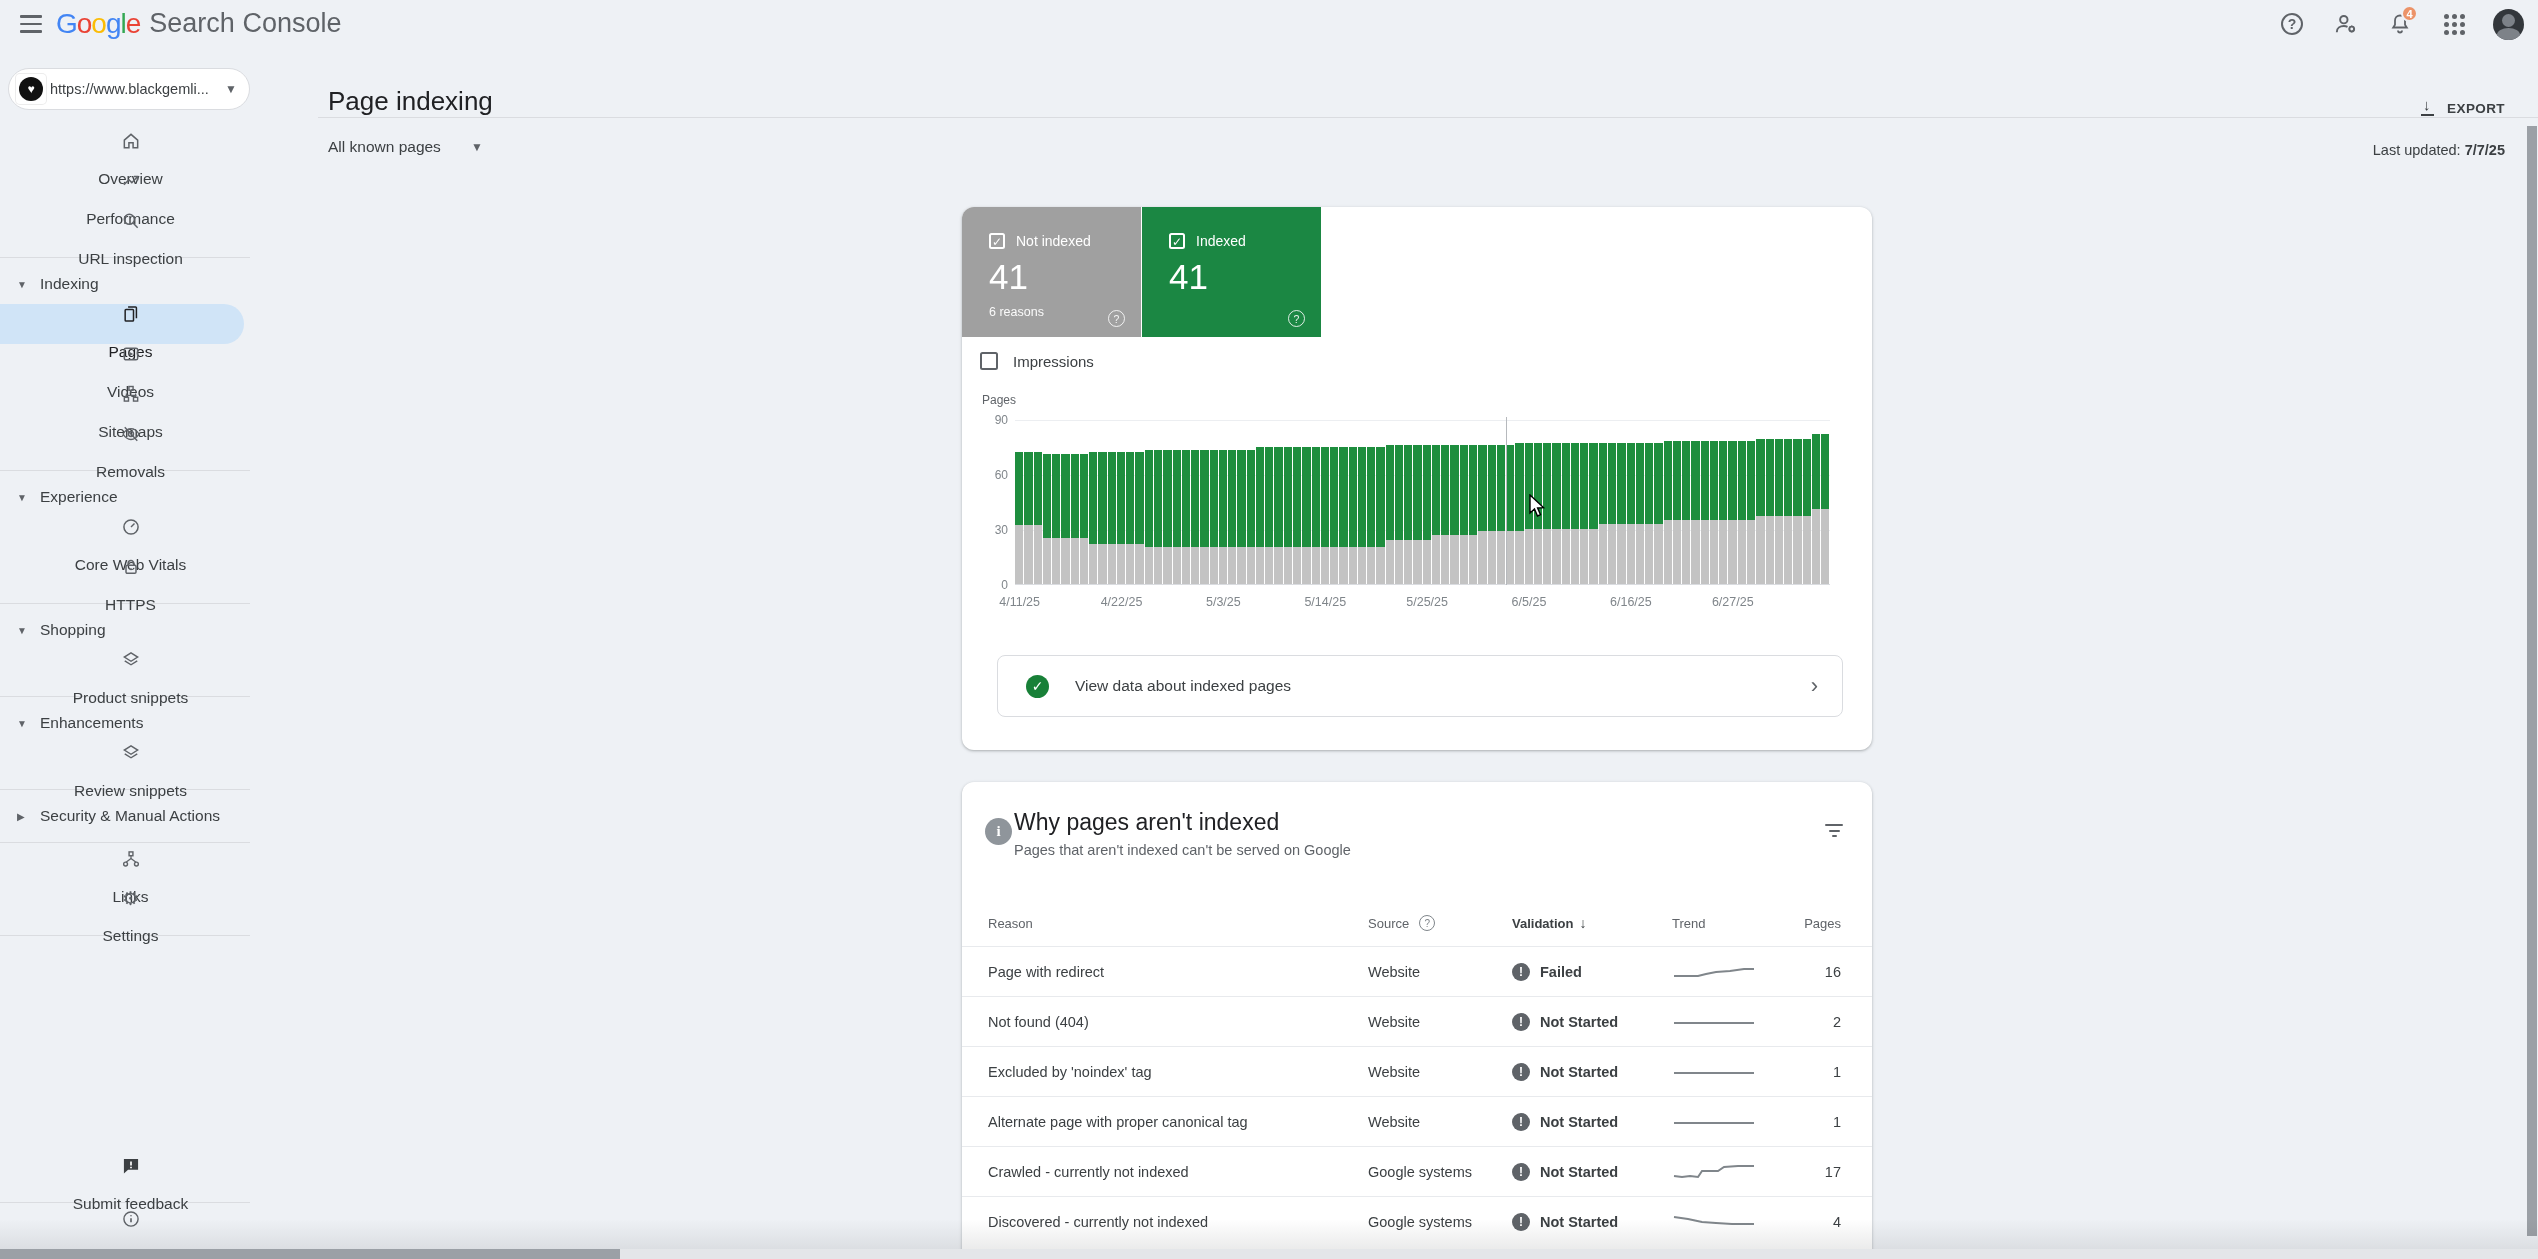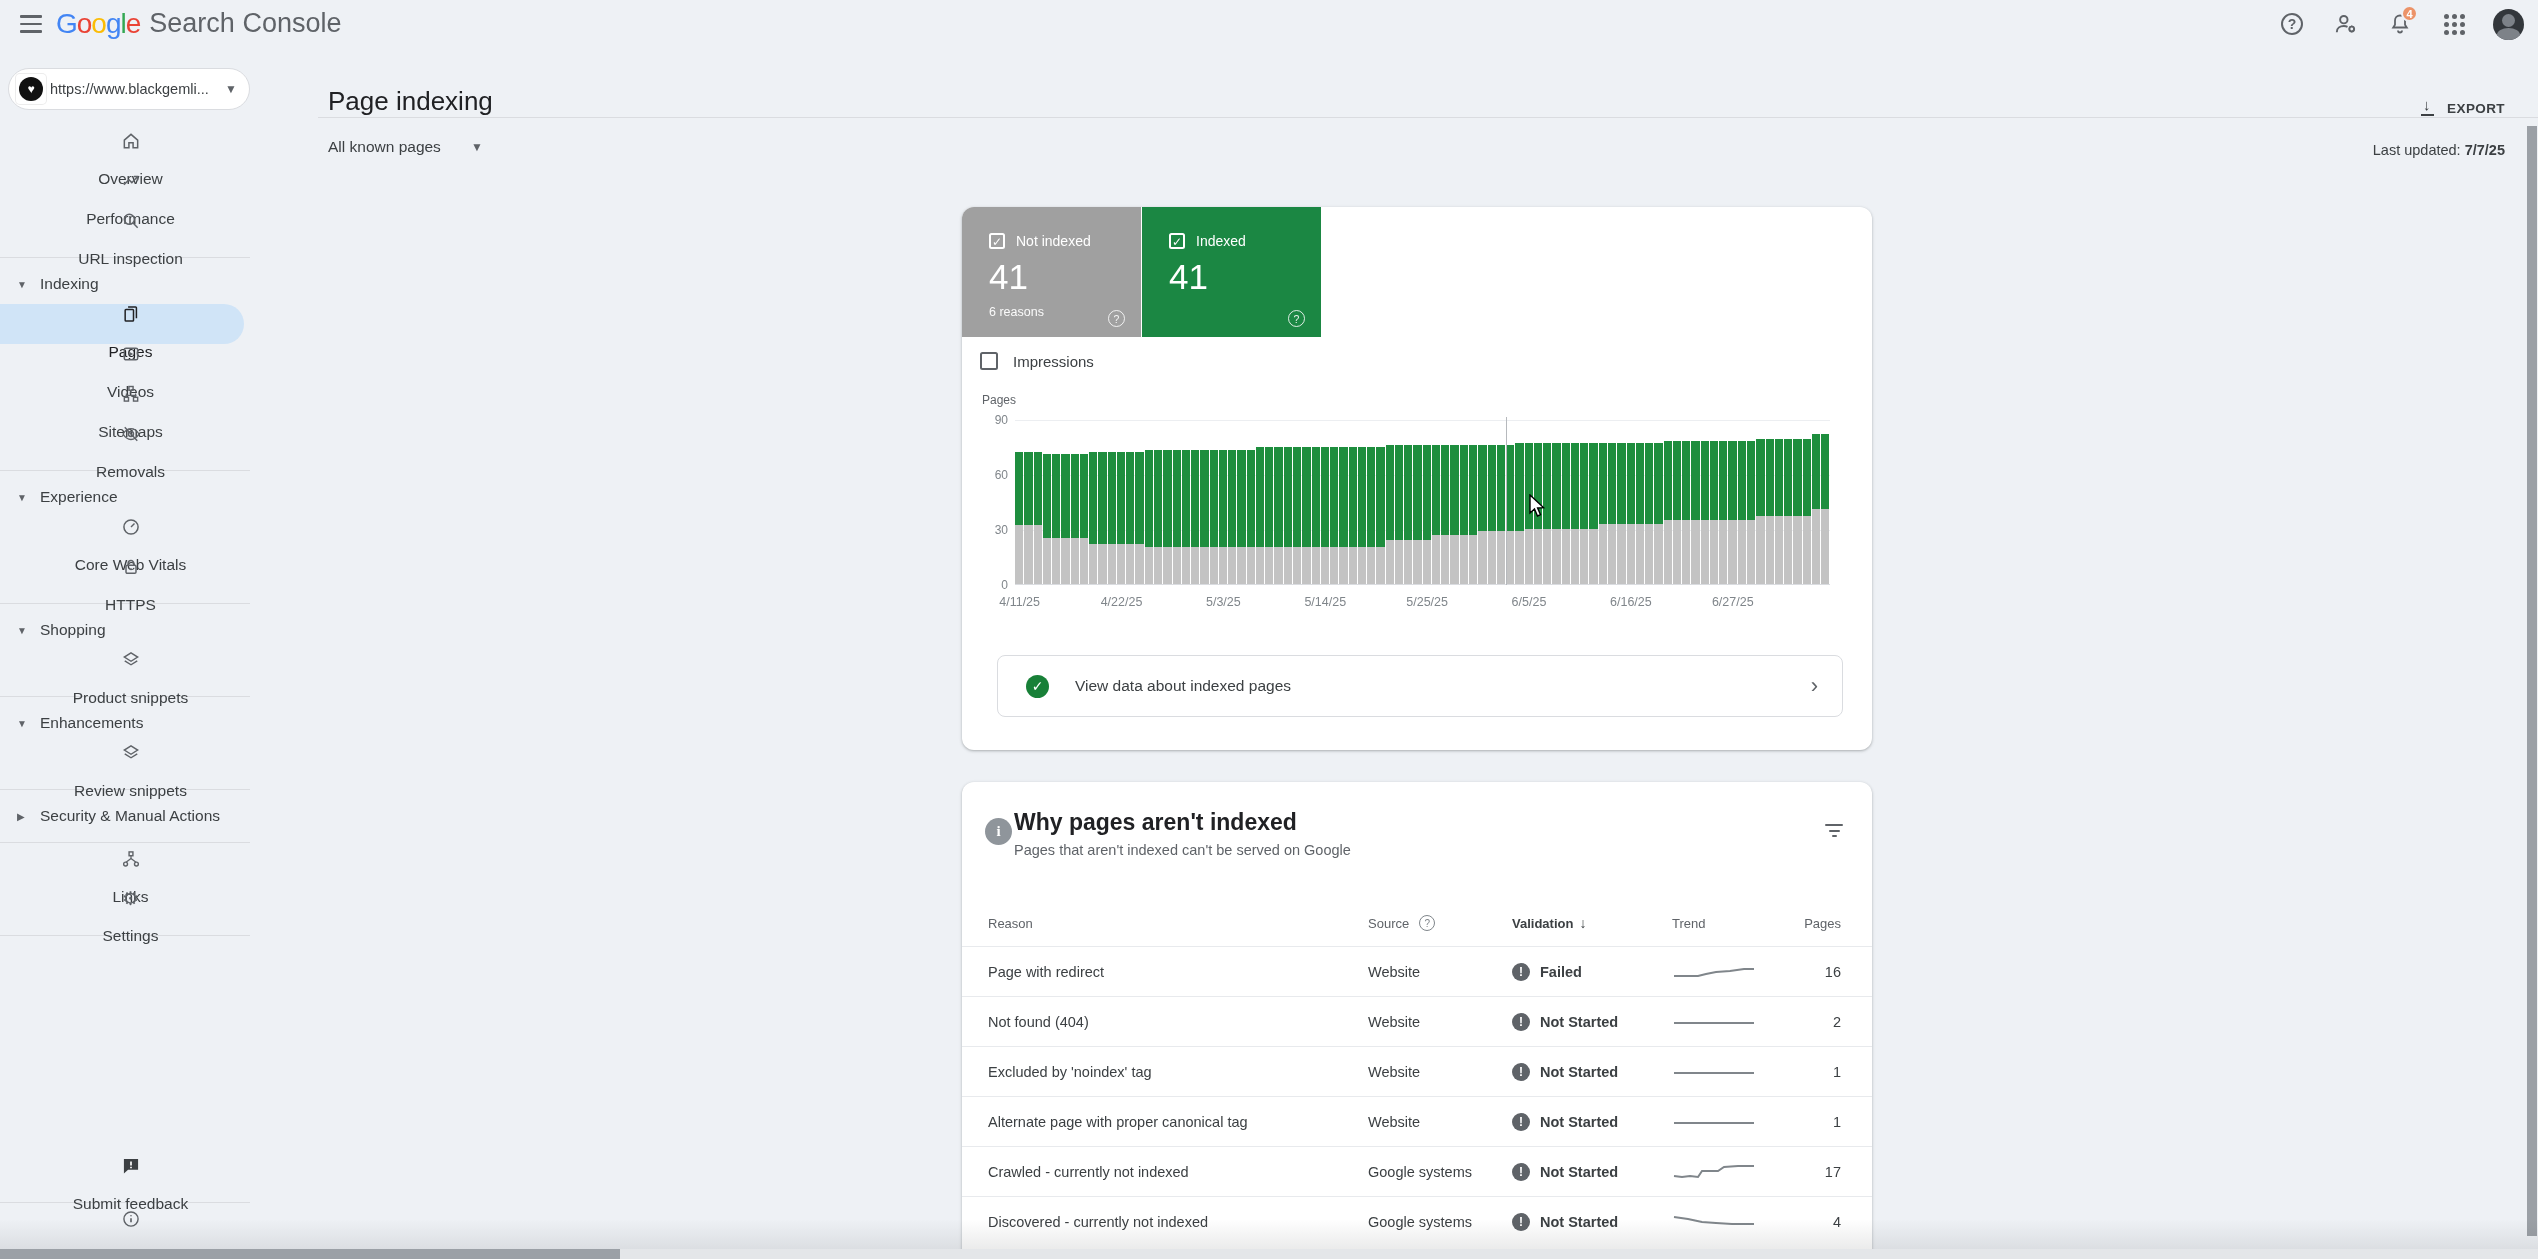--- a/index.html
+++ b/index.html
@@ -92,21 +92,21 @@
   .xlabels { position:absolute; left:53px; top:388px; width:815px; height:20px; }
   .xlabel { position:absolute; transform:translateX(-50%); font-size:12.5px; color:#80868b; white-space:nowrap; }
 
   .viewdata { position:absolute; left:35px; top:448px; width:846px; height:62px; border:1px solid #dadce0; border-radius:8px; display:flex; align-items:center; padding:0 24px 0 28px; cursor:pointer; }
   .vd-check { width:23px; height:23px; border-radius:50%; background:#188038; color:#fff; font-size:14px; display:flex; align-items:center; justify-content:center; }
   .vd-label { margin-left:26px; font-size:15.5px; color:#3c4043; }
   .vd-chev { margin-left:auto; color:#5f6368; font-size:22px; }
 
   
   .info-circle { position:absolute; left:23px; top:36px; width:27px; height:27px; border-radius:50%; background:#8f959b; color:#fff; font-size:15px; font-weight:700; display:flex; align-items:center; justify-content:center; font-family:"Liberation Serif",serif; }
-  .card2-title { position:absolute; left:52px; top:27px; font-size:23px; color:#202124; font-weight:700; }
+  .card2-title { position:absolute; left:52px; top:27px; font-size:23px; color:#202124; font-weight:400; }
   .card2-sub { position:absolute; left:52px; top:60px; font-size:14.5px; color:#5f6368; }
   .filter-ico { position:absolute; right:28px; top:42px; width:20px; height:16px; cursor:pointer; }
   .filter-ico i { display:block; background:#5f6368; height:2px; border-radius:1px; margin:0 auto 3.5px; }
   .filter-ico i:nth-child(1){width:18px;} .filter-ico i:nth-child(2){width:11px;} .filter-ico i:nth-child(3){width:5px;}
 
   .tgrid { display:grid; grid-template-columns:380px 144px 160px 1fr 60px; align-items:center; padding:0 31px 0 26px; }
   .thead { position:absolute; left:0; top:118px; width:100%; height:46px; font-size:13px; color:#5f6368; }
   .thead .hsource { display:flex; align-items:center; gap:10px; }
   .q-circle { width:16px; height:16px; border:1.3px solid #80868b; border-radius:50%; font-size:10px; display:flex; align-items:center; justify-content:center; color:#80868b; }
   .hval { font-weight:700; color:#3c4043; display:flex; align-items:center; gap:6px; }

